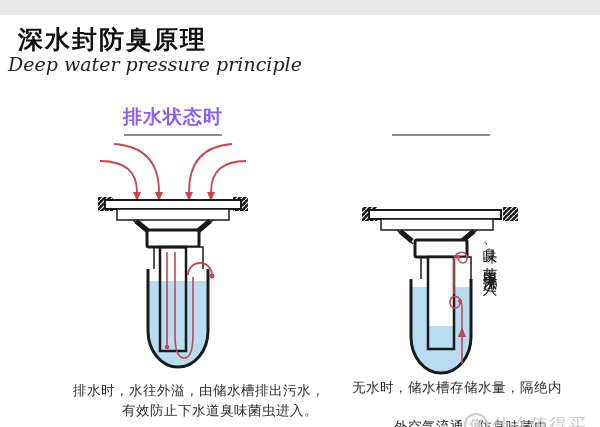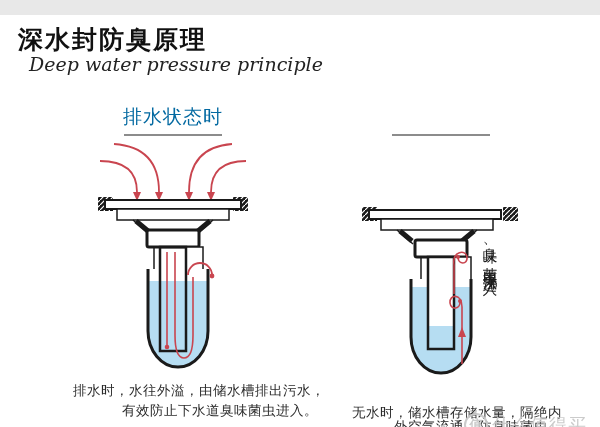--- a/index.html
+++ b/index.html
@@ -10,23 +10,23 @@
     --watermark-gray:#c9c9c9;
     --caption:#2b2b2b;
   }
   html,body{margin:0;padding:0;background:#e8e8e8;}
   #stage{
     position:relative;width:600px;height:427px;background:#ffffff;
     font-family:"Liberation Sans", sans-serif;overflow:hidden;margin-top:15px;
   }
   .abs{position:absolute;}
   .title-zh{left:18px;top:8px;font-size:25px;font-weight:bold;color:#111;letter-spacing:2px;}
-  .title-en{left:29px;top:38px;font-size:19px;font-style:italic;color:#222;
+  .title-en{left:8px;top:38px;font-size:19px;font-style:italic;color:#222;
             font-family:"DejaVu Serif", serif;}
-  .panel-header{width:170px;text-align:center;top:89px;font-size:19px;font-weight:normal;color:#0369a1;letter-spacing:1px;}
+  .panel-header{width:170px;text-align:center;top:89px;font-size:19px;font-weight:bold;color:#8b5cf6;letter-spacing:1px;}
   .hdr-underline{top:119px;width:98px;height:2px;background:var(--underline);}
   .caption{font-size:13.5px;color:var(--caption);text-align:right;line-height:19px;letter-spacing:0.5px;}
   .side-note{
     left:479px;top:221px;height:160px;font-size:14.5px;color:#1c1c1c;
     writing-mode:vertical-rl;text-orientation:upright;letter-spacing:2px;line-height:22px;
   }
   .watermark{left:464px;top:398px;display:flex;align-items:center;gap:4px;color:var(--watermark-gray);opacity:.95;}
   .wm-circle{
     width:20px;height:20px;border:2px solid var(--watermark-gray);border-radius:50%;
     display:flex;align-items:center;justify-content:center;font-size:13px;font-weight:bold;
@@ -141,21 +141,21 @@
   <div class="abs panel-header" style="left:88px">排水状态时</div>
   <div class="abs hdr-underline" style="left:124px"></div>
 
   <div class="abs hdr-underline" style="left:392px"></div>
 
   <div class="abs side-note">臭味、菌虫等无法进入</div>
 
   <div class="abs caption" style="left:23px;top:366px;width:302px">排水时，水往外溢，由储水槽排出污水，</div>
   <div class="abs caption" style="left:16px;top:386px;width:302px">有效防止下水道臭味菌虫进入。</div>
 
-  <div class="abs caption" style="left:330px;top:388px;width:232px">无水时，储水槽存储水量，隔绝内</div>
+  <div class="abs caption" style="left:330px;top:363px;width:232px">无水时，储水槽存储水量，隔绝内</div>
   <div class="abs caption" style="left:330px;top:402px;width:232px">外空气流通，防臭味菌虫。</div>
 
   <div class="abs watermark">
     <span class="wm-circle">值</span>
     <span class="wm-text">什么值得买</span>
   </div>
 
 </div>
 
 </body></html>

